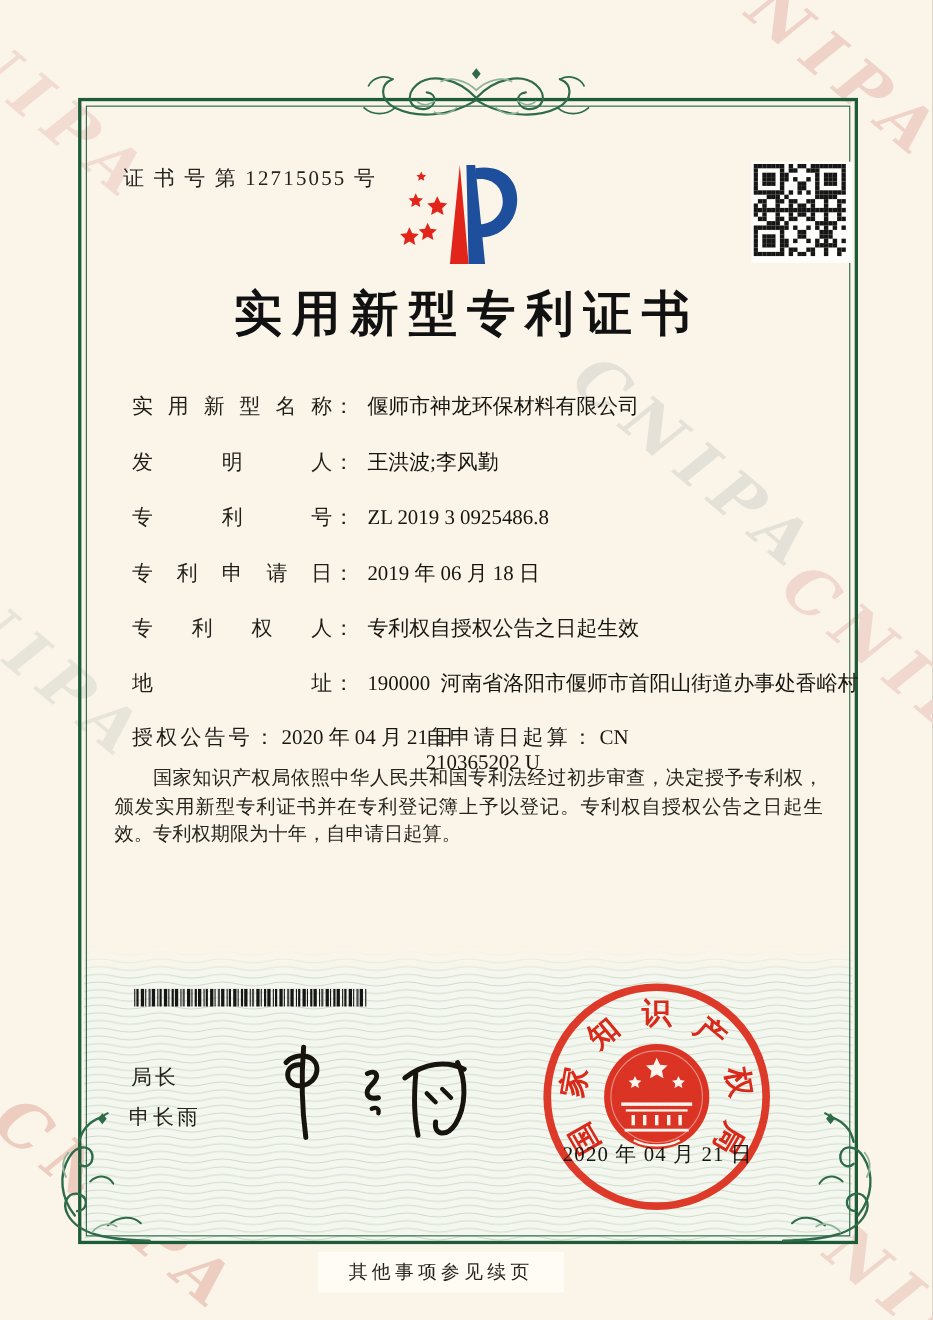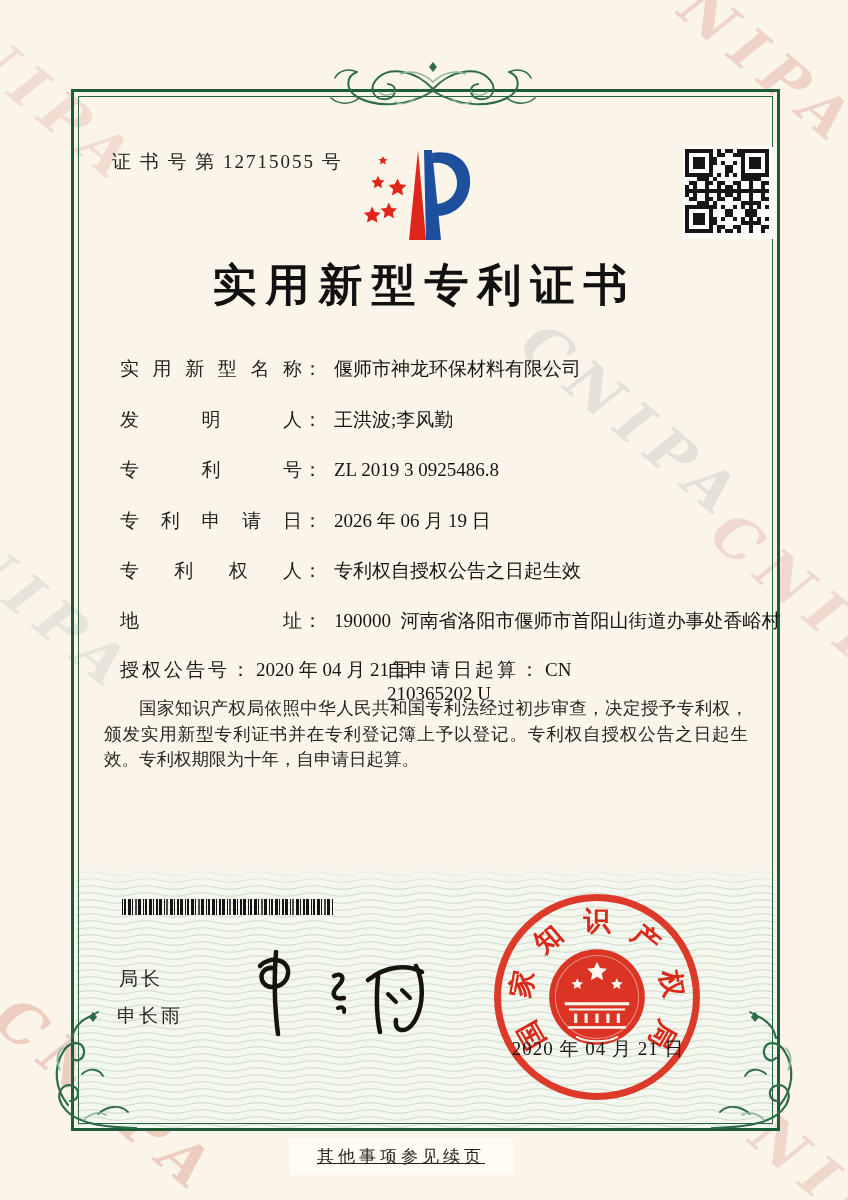--- a/index.html
+++ b/index.html
@@ -99,21 +99,21 @@
     font-size:19px; letter-spacing:1px; color:#17150f; z-index:5;
   }
   
   .page-num{
     position:absolute; left:71px; top:1094px; width:690px; text-align:center;
     font-size:15px; letter-spacing:3px; z-index:4; color:#26241e;
   }
   .continuation{
     position:absolute; left:289px; top:1138px; width:224px; padding:7px 0;
     background:#fefcf4; text-align:center; font-size:17px; letter-spacing:4px;
-    z-index:4; color:#26241e;text-decoration:underline;
+    z-index:4; color:#26241e;
   }
 </style>
 </head>
 <body>
 
 <div class="page">
 
   <span class="wm wm1">CNIPA</span>
   <span class="wm wm2">CNIPA</span>
   <span class="wm wm3">CNIPA</span>
@@ -472,21 +472,21 @@
         <span>号</span>
       </span><span class="fcolon">：</span><span class="fvalue">ZL 2019 3 0925486.8</span>
   </div>
   <div class="frow" style="top:508px">
     <span class="flabel">
         <span>专</span>
         <span>利</span>
         <span>申</span>
         <span>请</span>
         <span>日</span>
-      </span><span class="fcolon">：</span><span class="fvalue">2026 年 06 月 19 日</span>
+      </span><span class="fcolon">：</span><span class="fvalue">2019 年 06 月 18 日</span>
   </div>
   <div class="frow" style="top:558px">
     <span class="flabel">
         <span>专</span>
         <span>利</span>
         <span>权</span>
         <span>人</span>
       </span><span class="fcolon">：</span><span class="fvalue">专利权自授权公告之日起生效</span>
   </div>
   <div class="frow" style="top:608px">

